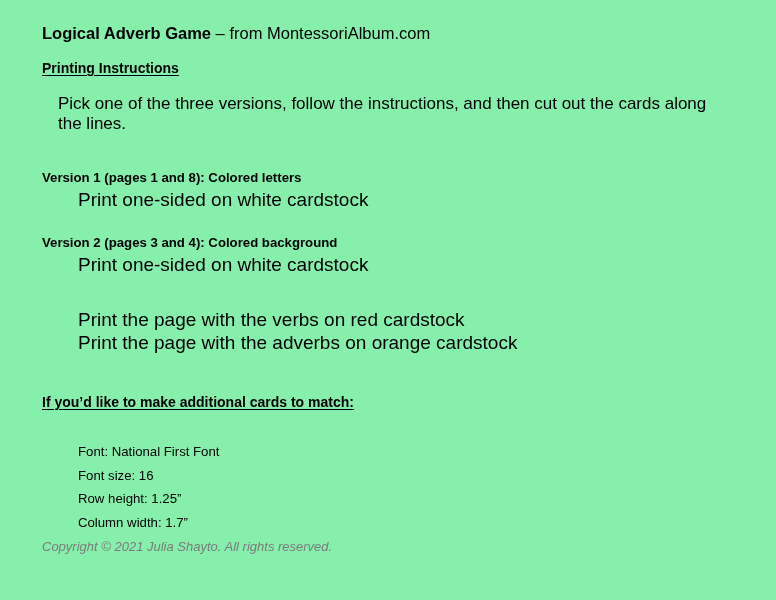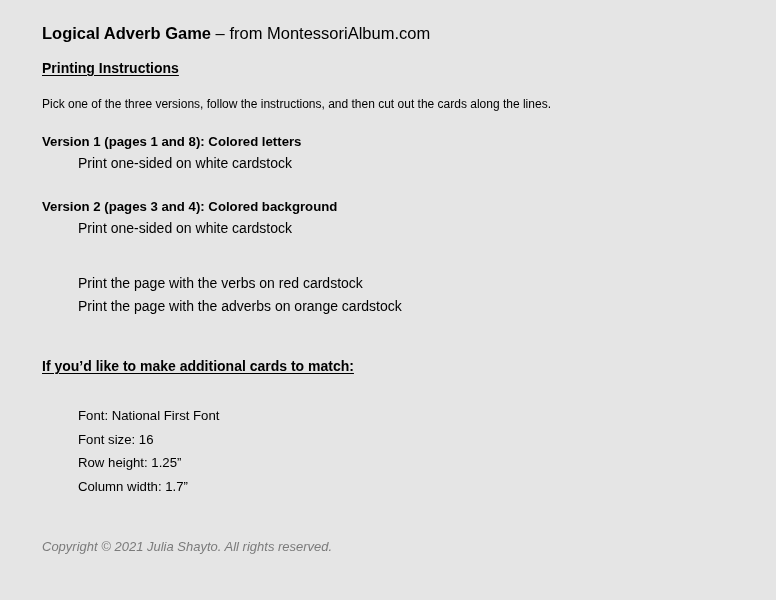--- a/index.html
+++ b/index.html
@@ -11,21 +11,21 @@
     width: 776px;
     height: 600px;
     font-family: "Liberation Sans", sans-serif;
     color: #000000;
     -webkit-font-smoothing: antialiased;
   }
   .page {
     position: relative;
     width: 776px;
     height: 600px;
-    background: #e5e5e5;
+    background: #86efac;
     box-sizing: border-box;
     padding: 22px 44px 0 42px;
     overflow: hidden;
   }
 
   
   .doc-title {
     font-size: 16.5px;
     line-height: 22px;
     margin: 0 0 14px 0;
@@ -47,37 +47,37 @@
     text-underline-offset: 2px;
     margin: 0;
     display: inline-block;
   }
   .heading-row {
     margin: 0 0 16px 0;
   }
 
   
   .body-line {
-    font-size: 12px;
+    font-size: 17px;
     line-height: 20px;
-    margin: 0;
+    margin: 16px;
   }
 
   
   .version-block {
     margin: 0;
   }
   .version-title {
     font-size: 13.2px;
     font-weight: bold;
     line-height: 21px;
     margin: 0;
   }
   .version-step {
-    font-size: 14px;
+    font-size: 19px;
     line-height: 23px;
     margin: 0;
     padding-left: 36px;
   }
 
   
   .gap-intro   { height: 17px; }
   .gap-v1      { height: 21px; }
   .gap-v2      { height: 32px; }
   .gap-extra   { height: 38px; }

